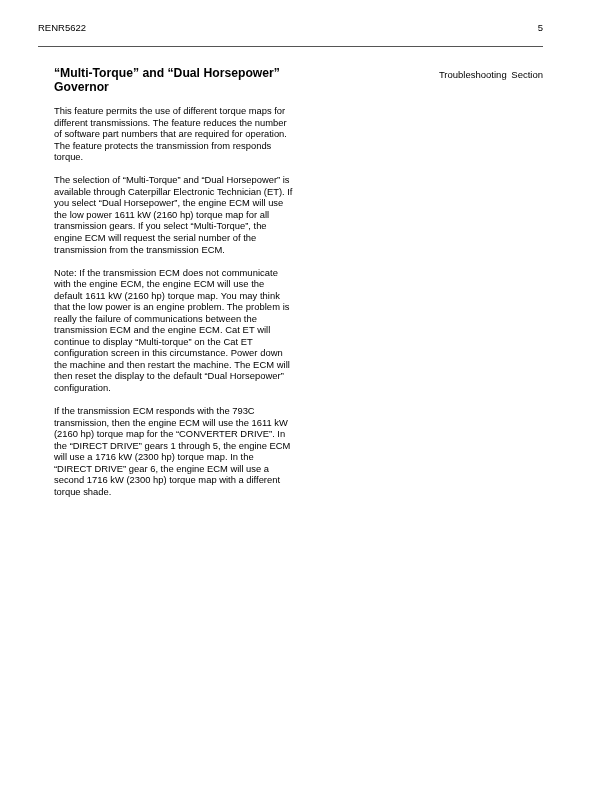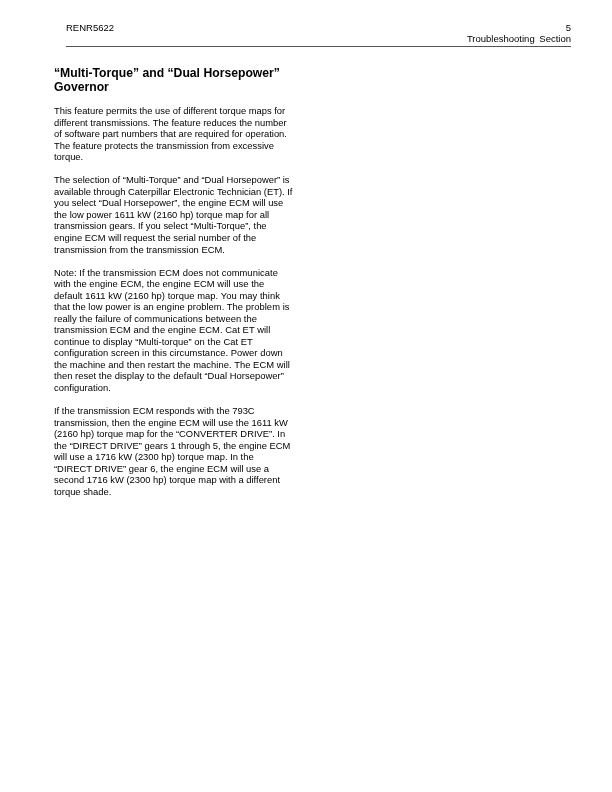--- a/index.html
+++ b/index.html
@@ -10,21 +10,21 @@
     body {
       width: 612px;
       height: 792px;
       position: relative;
       overflow: hidden;
       font-family: "Liberation Sans", sans-serif;
       color: #000000;
     }
     .header {
       position: absolute;
-      left: 66px;
+      left: 38px;
       top: 22px;
       width: 505px;
       height: 24px;
       border-bottom: 1px solid #555555;
     }
     .doc-id {
       position: absolute;
       left: 0;
       top: 0;
       font-size: 9.5px;
@@ -33,20 +33,21 @@
     .header-right {
       position: absolute;
       right: 0;
       top: 0;
       text-align: right;
       font-size: 9.5px;
       line-height: 11px;
     }
     .section-name {
       word-spacing: 2px;
+      margin-top: 36px;
     }
     .column {
       position: absolute;
       left: 54px;
       top: 66px;
       width: 240px;
     }
     h2 {
       font-size: 12.2px;
       line-height: 14px;
@@ -72,17 +73,17 @@
 <div class="header">
   <div class="doc-id">RENR5622</div>
   <div class="header-right">
     <div>5</div>
     <div class="section-name">Troubleshooting Section</div>
   </div>
 </div>
 
 <div class="column">
   <h2>“Multi-Torque” and “Dual Horsepower” Governor</h2>
-  <p>This feature permits the use of different torque maps for different transmissions. The feature reduces the number of software part numbers that are required for operation. The feature protects the transmission from excessive torque.</p>
+  <p>This feature permits the use of different torque maps for different transmissions. The feature reduces the number of software part numbers that are required for operation. The feature protects the transmission from responds torque.</p>
   <p>The selection of “Multi-Torque” and “Dual Horsepower” is available through Caterpillar Electronic Technician (ET). If you select “Dual Horsepower”, the engine ECM will use the low power 1611 kW (2160 hp) torque map for all transmission gears. If you select “Multi-Torque”, the engine ECM will request the serial number of the transmission from the transmission ECM.</p>
   <p class="note">Note: If the transmission ECM does not communicate with the engine ECM, the engine ECM will use the default 1611 kW (2160 hp) torque map. You may think that the low power is an engine problem. The problem is really the failure of communications between the transmission ECM and the engine ECM. Cat ET will continue to display “Multi-torque” on the Cat ET configuration screen in this circumstance. Power down the machine and then restart the machine. The ECM will then reset the display to the default “Dual Horsepower” configuration.</p>
   <p>If the transmission ECM responds with the 793C transmission, then the engine ECM will use the 1611 kW (2160 hp) torque map for the “CONVERTER DRIVE”. In the “DIRECT DRIVE” gears 1 through 5, the engine ECM will use a 1716 kW (2300 hp) torque map. In the “DIRECT DRIVE” gear 6, the engine ECM will use a second 1716 kW (2300 hp) torque map with a different torque shade.</p>
 </div>
 
 </body></html>

